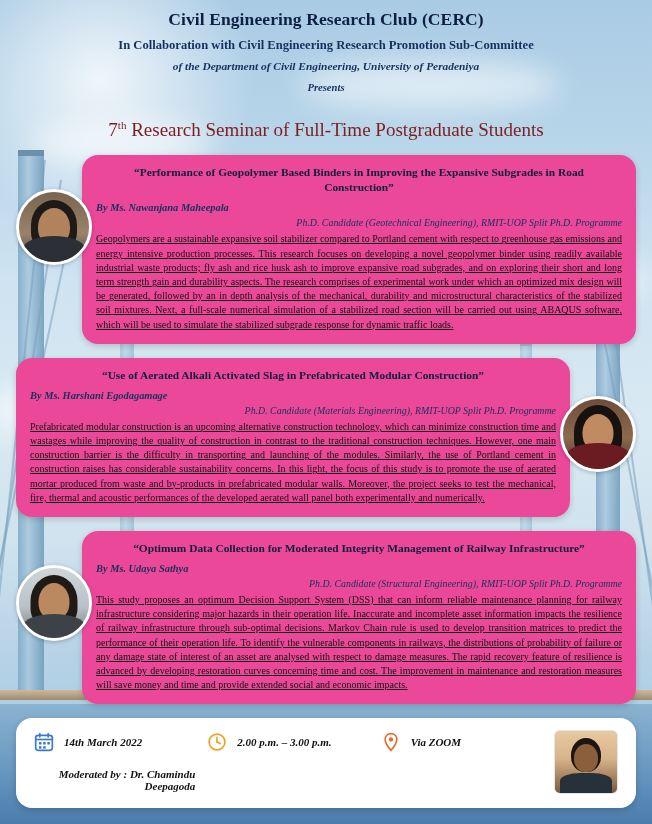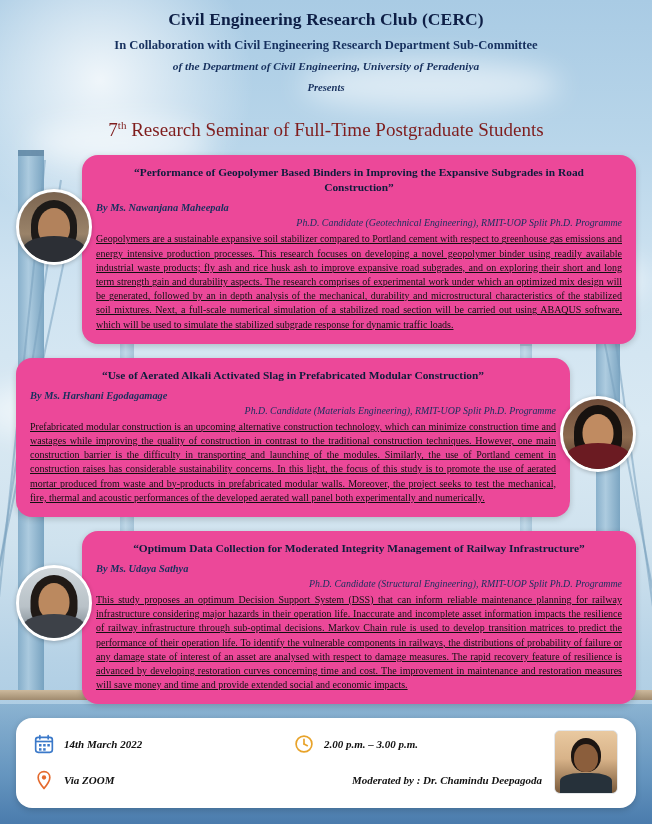--- a/index.html
+++ b/index.html
@@ -224,21 +224,21 @@
     box-shadow: 0 2px 6px rgba(0,0,0,0.18);
     padding: 12px 18px 14px;
     display: flex;
     align-items: center;
     min-height: 86px;
     box-sizing: border-box;
   }
   .footer-grid {
     flex: 1;
     display: grid;
-    grid-template-columns: 1fr 1fr;
+    grid-template-columns: 1fr 1fr 1fr;
     grid-row-gap: 16px;
     align-items: center;
   }
   .f-item {
     display: flex;
     align-items: center;
     gap: 10px;
   }
   .f-text {
     font-size: 11px;
@@ -290,21 +290,21 @@
   <div class="cable" style="left:76px; top:200px; height:470px; transform:rotate(12deg);"></div>
   <div class="cable" style="left:592px; top:180px; height:500px; transform:rotate(-8deg);"></div>
   <div class="cable" style="left:576px; top:200px; height:470px; transform:rotate(-11deg);"></div>
 
   <div class="deck" style="top:690px;"></div>
   <div class="water"></div>
 </div>
 
 <header>
   <div class="club-title">Civil Engineering Research Club (CERC)</div>
-  <div class="collab">In Collaboration with Civil Engineering Research Department Sub-Committee</div>
+  <div class="collab">In Collaboration with Civil Engineering Research Promotion Sub-Committee</div>
   <div class="dept">of the Department of Civil Engineering, University of Peradeniya</div>
   <div class="presents">Presents</div>
   <div class="seminar-title"><span>7</span><sup>th</sup><span> Research Seminar of Full-Time Postgraduate Students</span></div>
 </header>
 
 <div class="row" id="card1-row">
   <div class="photo" id="photo1">
     <div class="face">
       <div class="p-bg" style="background:linear-gradient(180deg,#7b6450 0%,#9a8369 60%,#3a3a3c 100%);"></div>
       <div class="p-hair" style="top:8px; width:46px; height:50px; background:#1d1a18;"></div>

